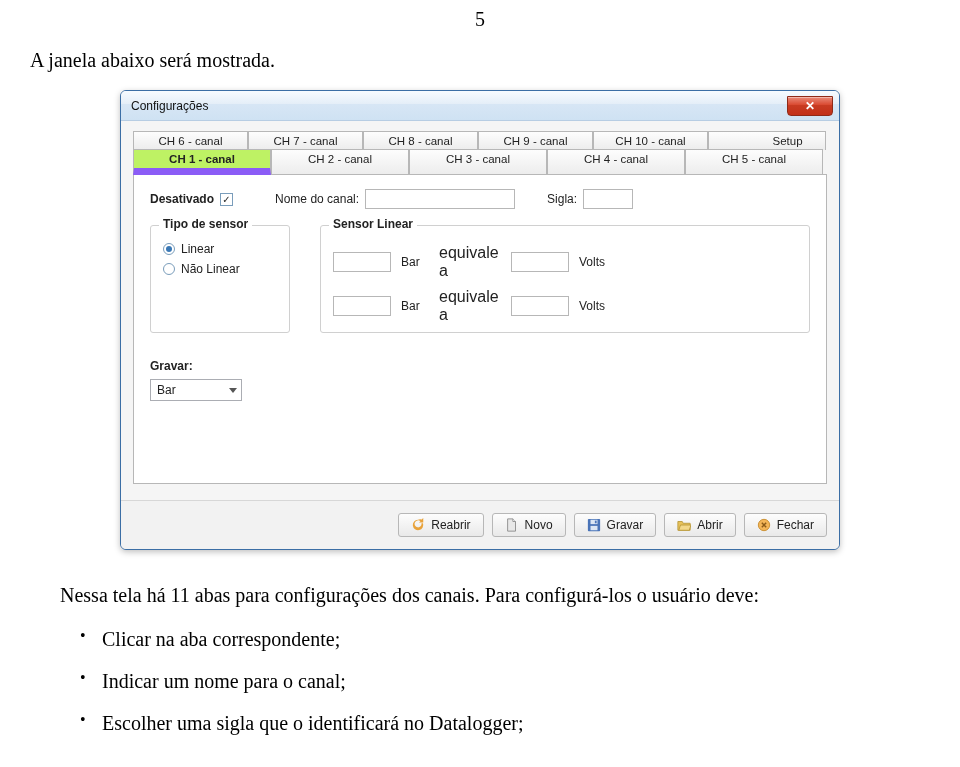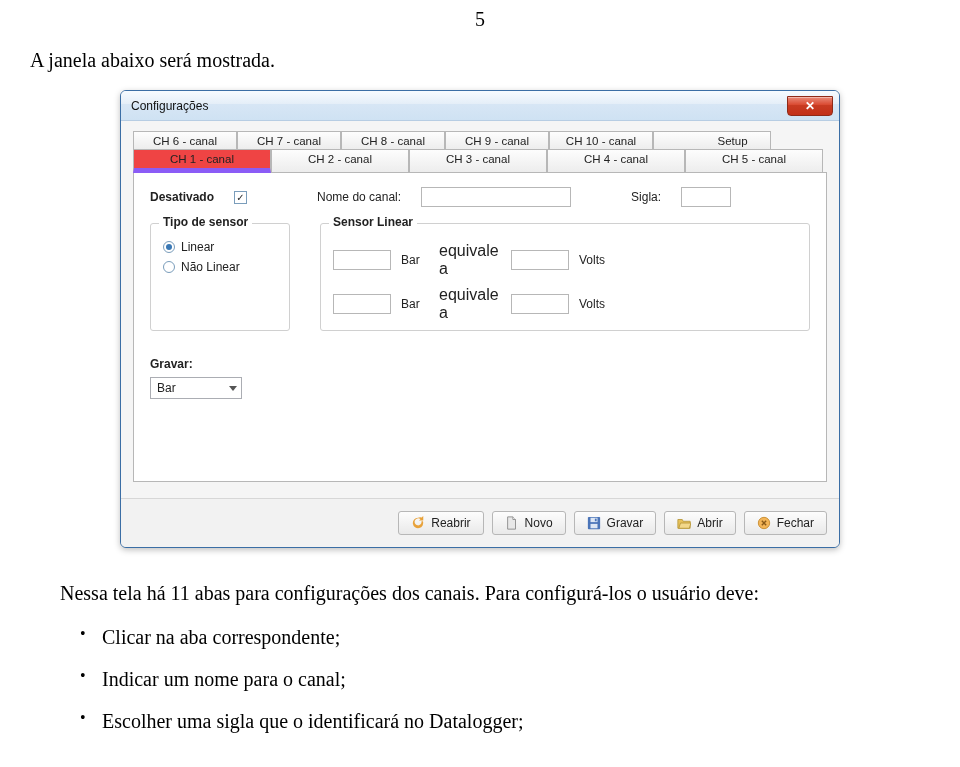--- a/index.html
+++ b/index.html
@@ -68,40 +68,40 @@
   .tab {
     border: 1px solid #b7b7b7;
     border-bottom: none;
     background: linear-gradient(#fdfdfd, #ececec);
     padding: 3px 0;
     font-size: 11.5px;
     text-align: center;
     position: relative;
     cursor: pointer;
   }
-  .tab-row.top .tab { width: 104px; }
+  .tab-row.top .tab { width: 115px; }
   .tab-row.top .tab.last { width: 118px; padding-left: 41px; }
   .tab-row.bottom { margin-top: -1px; }
   .tab-row.bottom .tab { width: 138px; }
   .tab.active {
-    background: #ef4444;
-    border-bottom: 5px solid #8b5cf6;
+    background: #bef264;
+    border-bottom: 7px solid #8b5cf6;
     z-index: 2;
-    font-weight: 400;
+    font-weight: 700;
   }
   .panel {
     border: 1px solid #b7b7b7;
     background: #fff;
     margin-top: -1px;
     padding: 14px 16px 20px 16px;
     min-height: 310px;
     position: relative;
   }
   
-  .row { display: flex; align-items: center; gap: 20px; margin-bottom: 16px; }
+  .row { display: flex; align-items: center; gap: 6px; margin-bottom: 16px; }
   .lbl { font-size: 12px; color: #222; }
   .lbl.bold { font-weight: 600; }
   .chk {
     width: 13px; height: 13px;
     border: 1px solid #7a9dbb;
     background: #fff;
     display: inline-flex; align-items: center; justify-content: center;
     font-size: 10px; color: #2a2a2a;
     cursor: pointer;
   }

